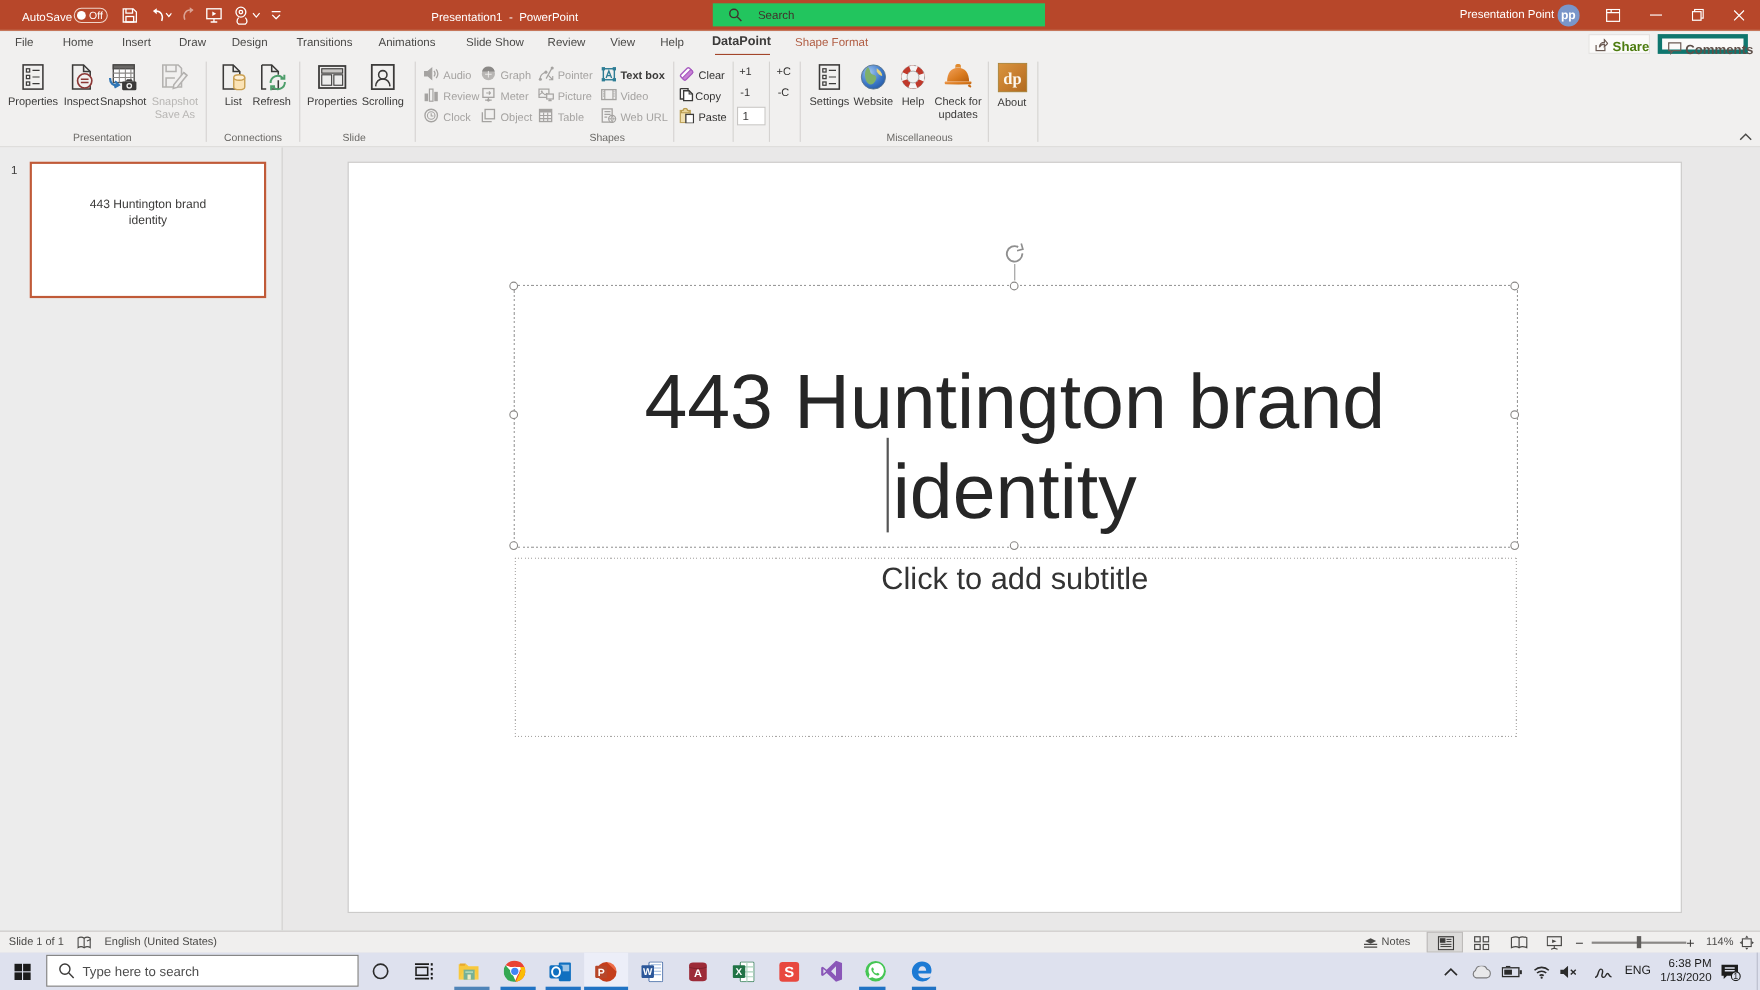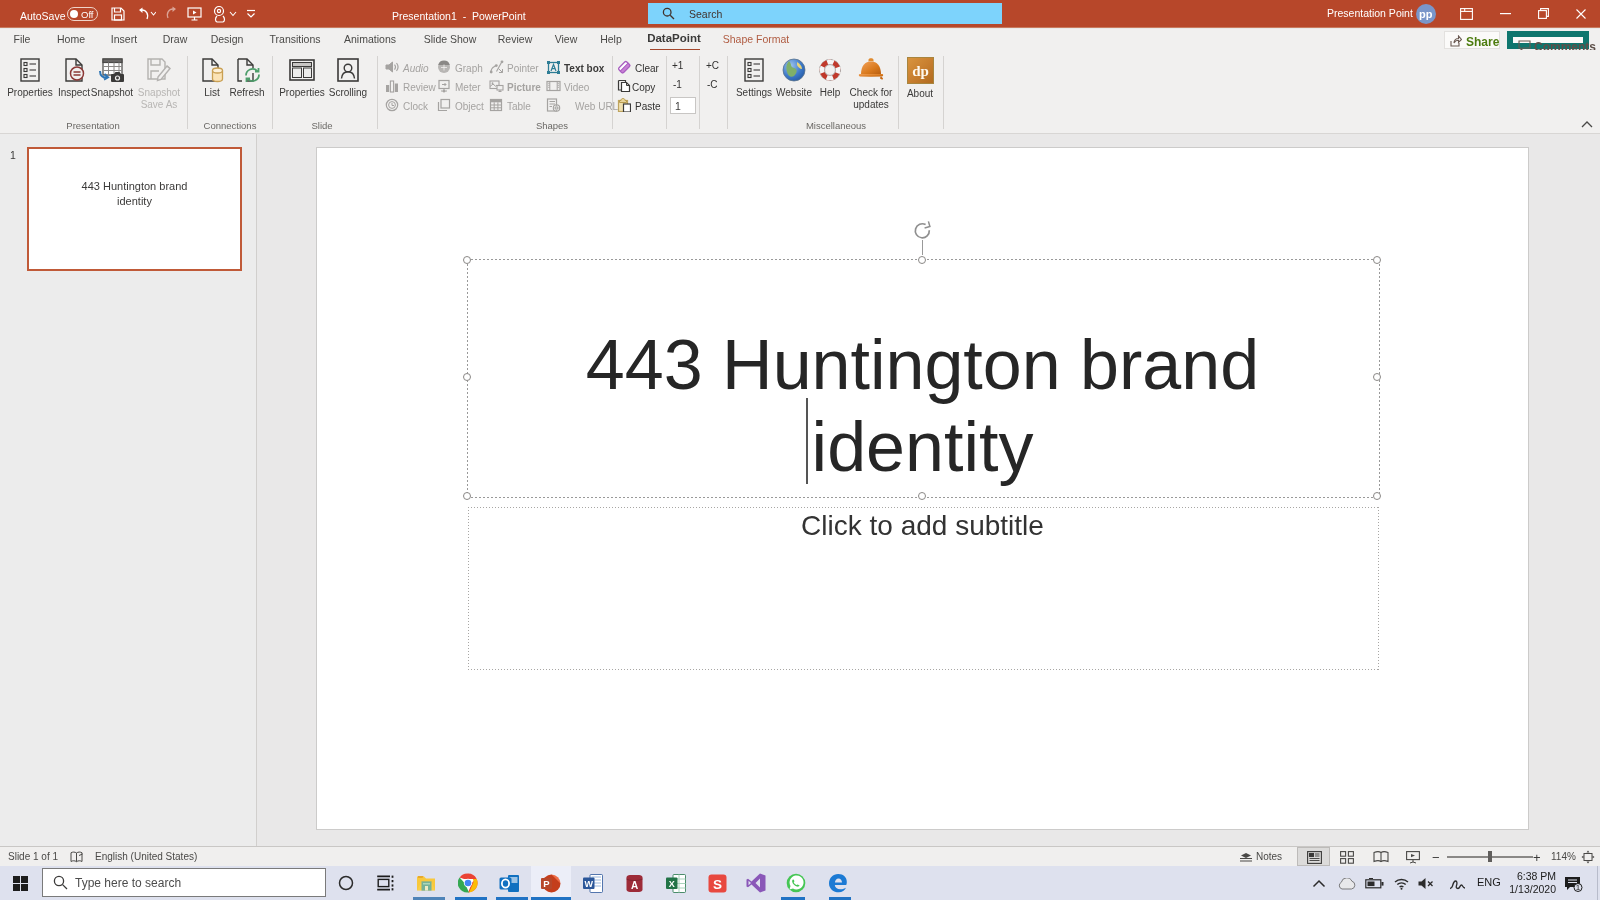--- a/index.html
+++ b/index.html
@@ -71,21 +71,21 @@
     <circle cx="7" cy="6" r="4.5"></circle>
       <circle cx="7" cy="6" r="1.6"></circle>
       <path d="M11 11 C13 13 13 16 11 17 L5 17 C3 16 3 13 5 11"></path>
     <path d="M18 7 l3 3.5 l3 -3.5" stroke-width="1.1"></path>
   </svg>
   <svg class="abs" style="left:246px;top:9px;" width="10" height="9" viewBox="0 0 10 9" fill="none" stroke="#fff" stroke-width="1.2">
     <path d="M1 1.5 H9"></path>
       <path d="M1.5 4.5 L5 8 L8.5 4.5"></path>
   </svg>
   <span class="tb-txt" style="left:392px;top:9.5px;">Presentation1&nbsp; -&nbsp; PowerPoint</span>
-  <span class="abs" style="left:648px;top:3px;width:354px;height:21px;background:#7dd3fc;">
+  <span class="abs" style="left:648px;top:3px;width:302px;height:21px;background:#22c55e;">
     <svg class="abs" style="left:14px;top:4px;" width="13" height="13" viewBox="0 0 13 13" fill="none" stroke="#41322c" stroke-width="1.3">
       <circle cx="5.2" cy="5.2" r="3.8"></circle>
         <path d="M8.2 8.2 L12 12"></path>
     </svg>
     <span class="abs" style="left:41px;top:5px;font-size:10.5px;color:#41322c;">Search</span>
   </span>
   <span class="tb-txt" style="left:1327px;top:7px;">Presentation Point</span>
   <span class="abs" style="left:1416px;top:4px;width:20px;height:20px;border-radius:50%;background:#7a96c9;">
     <span class="abs" style="left:3px;top:4px;font-size:11px;font-weight:bold;color:#fff;">pp</span>
   </span>
@@ -120,21 +120,21 @@
   <span class="tab" style="left:674px;top:3px;font-weight:bold;color:#3b3a39;font-size:11.5px;">DataPoint</span>
   <span class="abs" style="left:650px;top:20px;width:50px;height:2px;background:#a3462b;"></span>
   <span class="tab" style="left:756px;color:#b05c42;">Shape Format</span>
   <span class="abs" style="left:1444px;top:2px;width:56px;height:18px;background:#fbfaf9;border:1px solid #e3e1df;">
     <svg class="abs" style="left:5px;top:3px;" width="12" height="12" viewBox="0 0 12 12" fill="none" stroke="#6b5a53" stroke-width="1.1">
       <path d="M1 6 V11 H9 V8"></path>
         <path d="M4 8 C4 5 6 3.5 8.5 3.5 V1 L11.5 4.5 L8.5 7.5 V5.2 C6.5 5.2 5 6 4 8 Z"></path>
     </svg>
     <span class="abs" style="left:21px;top:3px;font-size:12px;font-weight:bold;color:#4d7c0f;">Share</span>
   </span>
-  <span class="abs" style="left:1507px;top:2px;width:82px;height:18px;background:#fbfaf9;border:6px solid #0f766e;">
+  <span class="abs" style="left:1507px;top:2px;width:82px;height:18px;background:#fbfaf9;border:4px solid #0f766e;">
     <svg class="abs" style="left:5px;top:3px;" width="13" height="12" viewBox="0 0 13 12" fill="none" stroke="#6b5a53" stroke-width="1.1">
       <path d="M1 1 H12 V8 H5 L3 10.5 V8 H1 Z"></path>
     </svg>
     <span class="abs" style="left:21px;top:3px;font-size:12px;font-weight:bold;color:#5d4f49;">Comments</span>
   </span>
 </div>
 <div id="ribbon">
   <div class="gsep" style="left:187px;"></div>
   <div class="gsep" style="left:272px;"></div>
   <div class="gsep" style="left:377px;"></div>
@@ -234,21 +234,21 @@
       <circle cx="13" cy="11" r="3.8" stroke-width="1.4"></circle>
       <path d="M6.5 21.5 C7 16.5 10 14.8 13 14.8 C16 14.8 19 16.5 19.5 21.5" stroke-width="1.4"></path>
     </svg>
     <div class="blabel">Scrolling</div>
   </div>
 
   <div class="smallrow" style="left:385px;top:9.5px;">
     <svg width="14" height="14" viewBox="0 0 14 14" style="display:inline-block;vertical-align:-2px;" fill="none" stroke="#a5a3a1">
       <path d="M1 5 H4 L7.5 2 V12 L4 9 H1 Z" fill="#a5a3a1" stroke-width="1"></path>
       <path d="M9.5 4.5 a4 4 0 0 1 0 5 M11.5 3 a6.5 6.5 0 0 1 0 8" stroke-width="1.2"></path>
-    </svg><span style="margin-left:4px;font-style:italic;">Audio</span>
+    </svg><span style="margin-left:4px;">Audio</span>
   </div>
   <div class="smallrow" style="left:385px;top:28.5px;">
     <svg width="14" height="14" viewBox="0 0 14 14" style="display:inline-block;vertical-align:-2px;" fill="#a5a3a1">
       <rect x="1" y="6" width="3.2" height="7"></rect>
         <rect x="5.4" y="2" width="3.2" height="11" fill="none" stroke="#a5a3a1" stroke-width="1.1"></rect>
         <rect x="9.8" y="4.5" width="3.2" height="8.5"></rect>
     </svg><span style="margin-left:4px;">Review</span>
   </div>
   <div class="smallrow" style="left:385px;top:47.5px;">
     <svg width="14" height="14" viewBox="0 0 14 14" style="display:inline-block;vertical-align:-2px;" fill="none" stroke="#a5a3a1">
@@ -288,21 +288,21 @@
       <path d="M9.5 8.5 L13.5 12.5 M13.5 9 v3.5 h-3.5" stroke-width="1"></path>
     </svg><span style="margin-left:3px;">Pointer</span>
   </div>
   <div class="smallrow" style="left:489px;top:28.5px;">
     <svg width="15" height="14" viewBox="0 0 15 14" style="display:inline-block;vertical-align:-2px;" fill="none" stroke="#a5a3a1">
       <rect x="1" y="2" width="9" height="7.5" stroke-width="1.1"></rect>
       <path d="M1 7.5 L4 5 L6.5 7.2 L8 6 L10 7.8" stroke-width="1"></path>
       <circle cx="3.5" cy="4.2" r="0.9" fill="#a5a3a1" stroke="none"></circle>
       <rect x="8" y="6.5" width="6" height="4.5" fill="#f1f0ef" stroke-width="1.1"></rect>
       <path d="M11 11 V12.5 M9.5 12.5 H12.5" stroke-width="1"></path>
-    </svg><span style="margin-left:3px;font-weight:bold;">Picture</span>
+    </svg><span style="margin-left:3px;">Picture</span>
   </div>
   <div class="smallrow" style="left:489px;top:47.5px;">
     <svg width="14" height="14" viewBox="0 0 14 14" style="display:inline-block;vertical-align:-2px;" fill="none" stroke="#a5a3a1">
       <rect x="1.5" y="1.5" width="11" height="11" stroke-width="1.2"></rect>
       <rect x="1.5" y="1.5" width="11" height="2.8" fill="#a5a3a1" stroke="none"></rect>
       <path d="M1.5 7 H12.5 M1.5 9.8 H12.5 M5.2 4.3 V12.5 M8.9 4.3 V12.5" stroke-width="1"></path>
     </svg><span style="margin-left:4px;">Table</span>
   </div>
   <div class="smallrow en" style="left:546px;top:9.5px;">
     <svg width="15" height="15" viewBox="0 0 15 15" style="display:inline-block;vertical-align:-3px;" fill="none" stroke="#2e7d95">
@@ -320,21 +320,21 @@
       <path d="M3.8 2.5 V11.5 M11.2 2.5 V11.5" stroke-width="1"></path>
       <path d="M2.4 4.4 h1 M2.4 6.4 h1 M2.4 8.4 h1 M11.7 4.4 h1 M11.7 6.4 h1 M11.7 8.4 h1" stroke-width="1.1"></path>
     </svg><span style="margin-left:3px;margin-top:46px;">Video</span>
   </div>
   <div class="smallrow" style="left:546px;top:47.5px;">
     <svg width="15" height="14" viewBox="0 0 15 14" style="display:inline-block;vertical-align:-2px;" fill="none" stroke="#a5a3a1">
       <rect x="1.5" y="1" width="9" height="12" stroke-width="1.2"></rect>
       <path d="M3.5 3.5 H9 M3.5 6 H9 M3.5 8.5 H6" stroke-width="1"></path>
       <circle cx="10.5" cy="10" r="3.2" fill="#f1f0ef" stroke-width="1.1"></circle>
       <path d="M7.5 10 H13.5 M10.5 7 a5 5 0 0 1 0 6 M10.5 7 a5 5 0 0 0 0 6" stroke-width="0.8"></path>
-    </svg><span style="margin-left:14px;">Web URL</span>
+    </svg><span style="margin-left:3px;">Web URL</span>
   </div>
 
   <div class="smallrow en" style="left:617px;top:9.5px;">
     <svg width="14" height="14" viewBox="0 0 14 14" style="display:inline-block;vertical-align:-2px;" fill="none">
       <g transform="rotate(-45 7 7)">
         <rect x="1.5" y="4" width="11" height="6.5" rx="1.5" fill="#fff" stroke="#a85cc0" stroke-width="1.3"></rect>
         <path d="M1.5 7.2 H12.5 V9 a1.5 1.5 0 0 1 -1.5 1.5 H3 A1.5 1.5 0 0 1 1.5 9 Z" fill="#c77fd4" stroke="#a85cc0" stroke-width="1"></path>
       </g>
     </svg><span style="margin-left:4px;">Clear</span>
   </div>

